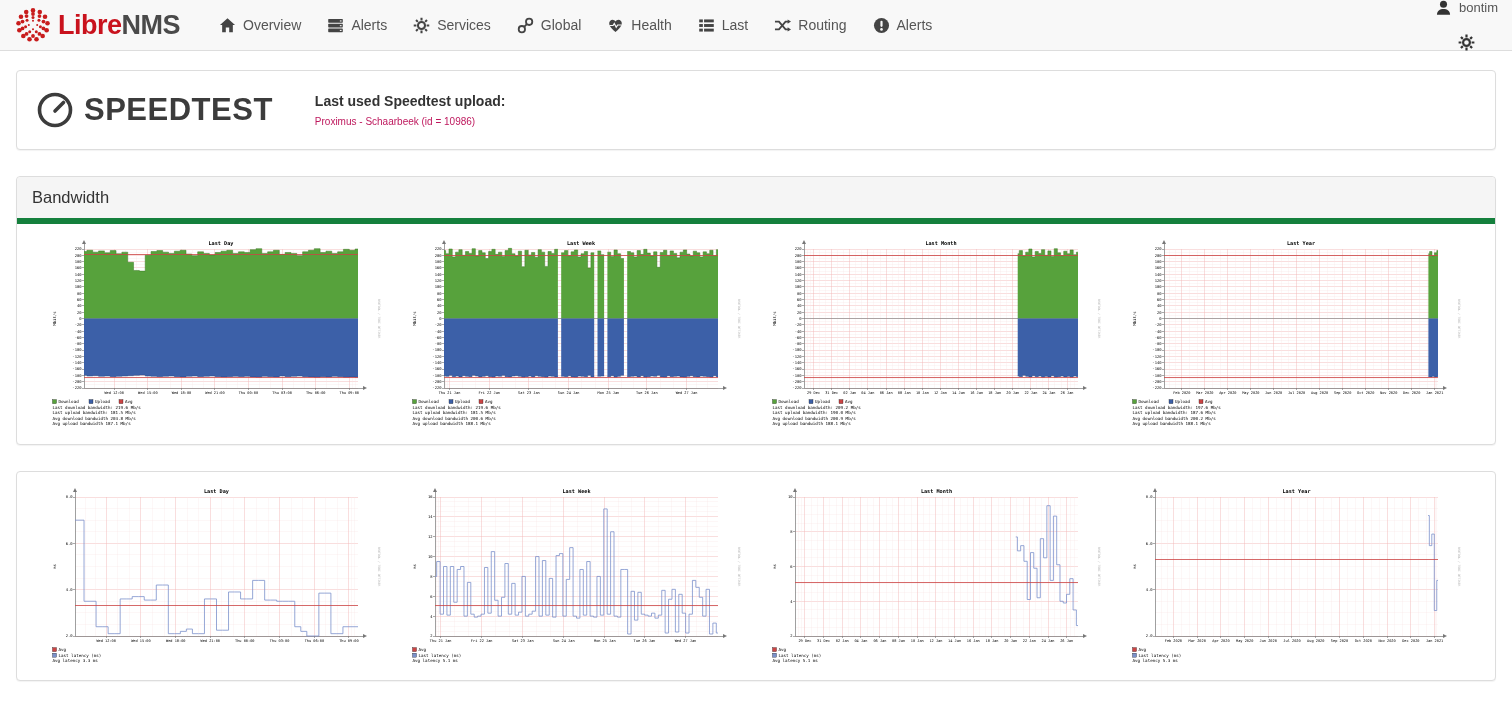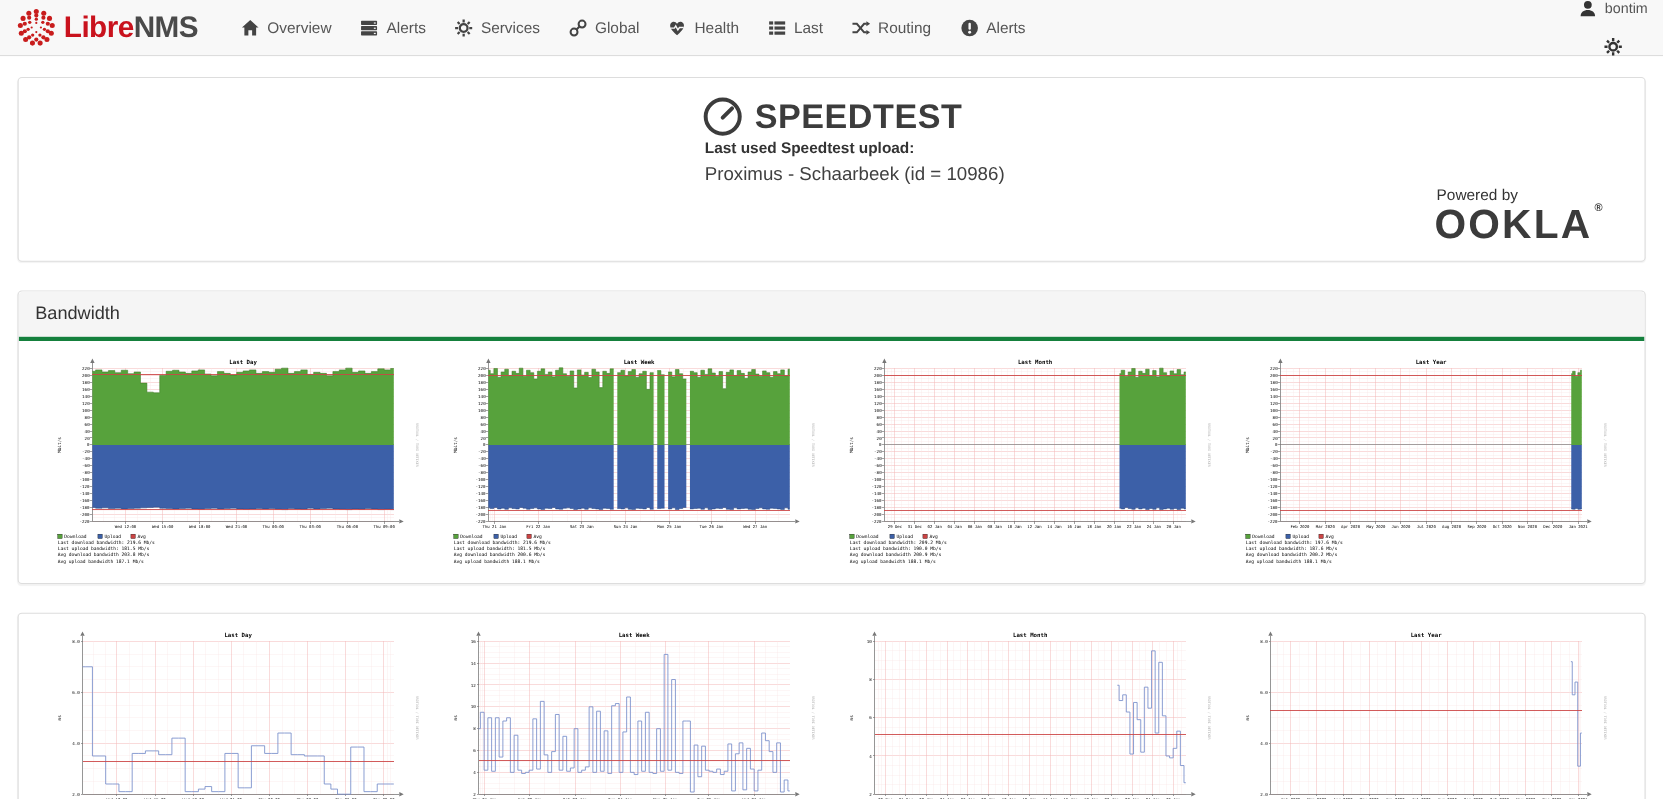--- a/index.html
+++ b/index.html
@@ -20,38 +20,38 @@
   .nav-user { display:flex; align-items:center; gap:7px; font-size:13px; color:#555; cursor:pointer; }
   .search-input { width:225px; height:34px; border:1px solid #ccc; border-radius:4px;
                   padding:6px 12px; font-size:14px; color:#555; background:#fff;
                   box-shadow:inset 0 1px 1px rgba(0,0,0,.075); }
   .search-input::placeholder { color:#999; }
 
   
   .content { padding:0 16px; }
   .panel { border:1px solid #ddd; border-radius:4px; background:#fff;
            box-shadow:0 1px 1px rgba(0,0,0,.05); }
-  .info-panel { margin-top:19px; padding:15px 18px; display:flex; align-items:center; min-height:80px;flex-direction:column; }
+  .info-panel { margin-top:19px; padding:15px 18px; display:flex; align-items:center; min-height:80px; }
   .st-brand { display:flex; align-items:center; gap:9px; }
   .st-word { font-size:31px; font-weight:bold; color:#3c3c3c; letter-spacing:.5px; }
   .server-block { margin-left:42px; }
   .server-label { font-size:14px; font-weight:bold; color:#333; }
-  .server-name { font-size:17px; color:#404040; margin-top:7px; }
+  .server-name { font-size:10px; color:#be185d; margin-top:7px; }
   .ookla-block { margin-left:auto; padding-right:18px; }
   .powered-by { font-size:14px; color:#333; margin-bottom:0; padding-left:2px; }
   .ookla-word { font-size:37px; font-weight:bold; color:#3b3b3b; letter-spacing:2px;
                 line-height:1; display:flex; align-items:flex-end; }
   .ookla-k { position:relative; display:inline-block; }
   .ookla-k i { position:absolute; width:3.5px; height:36px; top:-4px; transform:rotate(33deg); z-index:-1; }
   .ookla-k i.s1 { left:8px;  background:#f57f17; }
   .ookla-k i.s2 { left:14px; background:#ffc107; }
   .ookla-reg { font-size:10px; color:#3b3b3b; align-self:flex-start; margin-left:2px; }
 
   .graph-panel { margin-top:26px; }
-  .panel-heading { background:#f5f5f5; border-bottom:4px solid #15803d; padding:11px 15px;
+  .panel-heading { background:#f5f5f5; border-bottom:6px solid #15803d; padding:11px 15px;
                    border-radius:4px 4px 0 0; }
   .panel-title { font-size:16.5px; color:#333; }
   .panel-body { padding:14px 34px; display:flex; justify-content:space-between; gap:24px; }
   .graph { width:330px; flex:none; cursor:pointer; }
   .graph svg { width:100%; display:block; }
 </style>
 </head>
 <body>
 
 <nav class="navbar">
@@ -202,29 +202,20 @@
     <div class="st-brand">
       <svg width="40" height="40" viewBox="0 0 40 40">
         <circle cx="20" cy="20" r="15.5" fill="none" stroke="#3c3c3c" stroke-width="3.6"></circle>
         <line x1="20" y1="21" x2="28.5" y2="12.5" stroke="#3c3c3c" stroke-width="3.6" stroke-linecap="round"></line>
       </svg>
       <span class="st-word">SPEEDTEST</span>
     </div>
     <div class="server-block">
       <div class="server-label">Last used Speedtest upload:</div>
       <div class="server-name">Proximus - Schaarbeek (id = 10986)</div>
-    </div>
-    <div class="ookla-block">
-      <div class="powered-by">Powered by</div>
-      <div class="ookla-word">
-        <span>OO</span>
-          <span class="ookla-k"><i class="s1"></i><i class="s2"></i><span>K</span></span>
-          <span>LA</span>
-          <span class="ookla-reg">®</span>
-      </div>
     </div>
   </div>
 
   <div class="panel graph-panel">
     <div class="panel-heading">
       <div class="panel-title">Bandwidth</div>
     </div>
     <div class="panel-body">
       <div class="graph">
           <svg viewBox="0 0 330 192">

